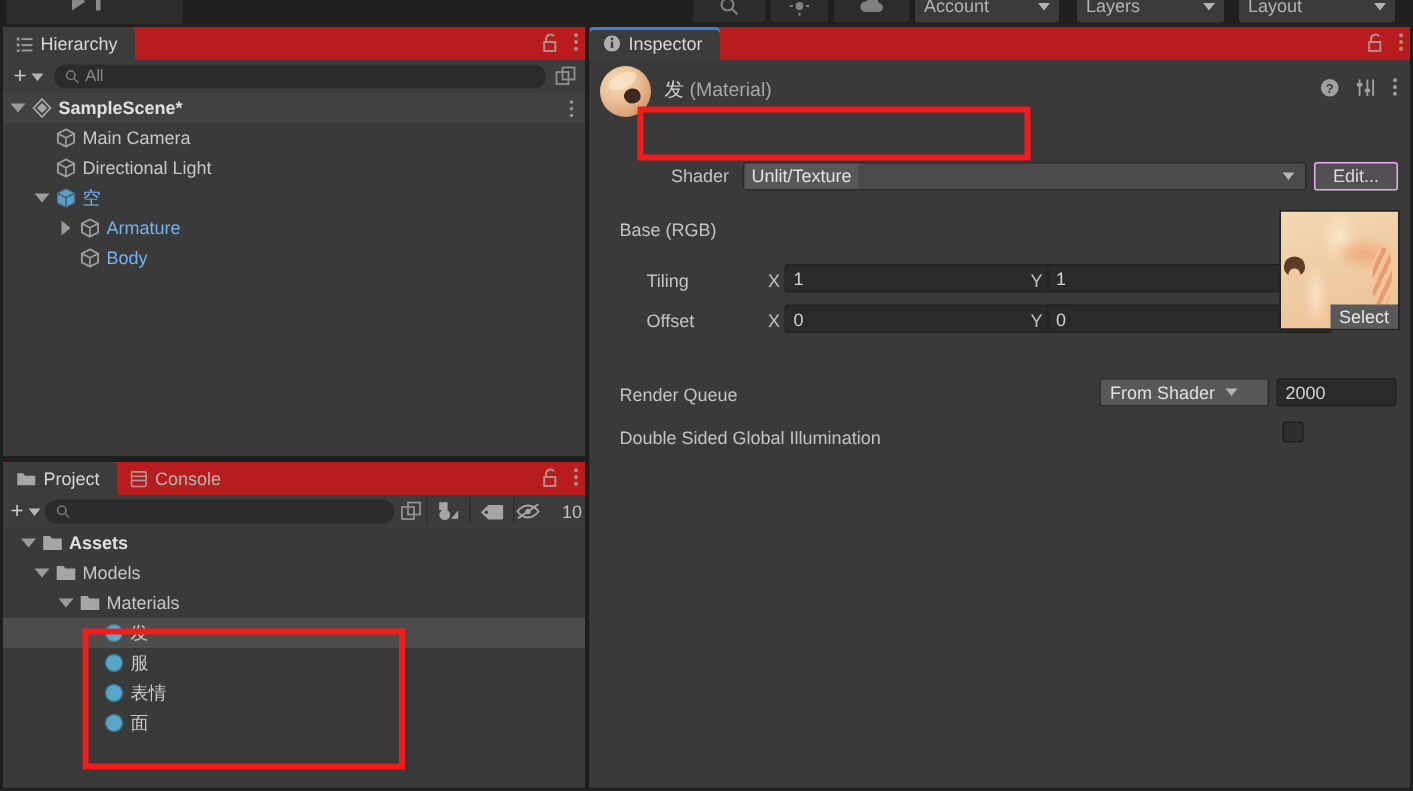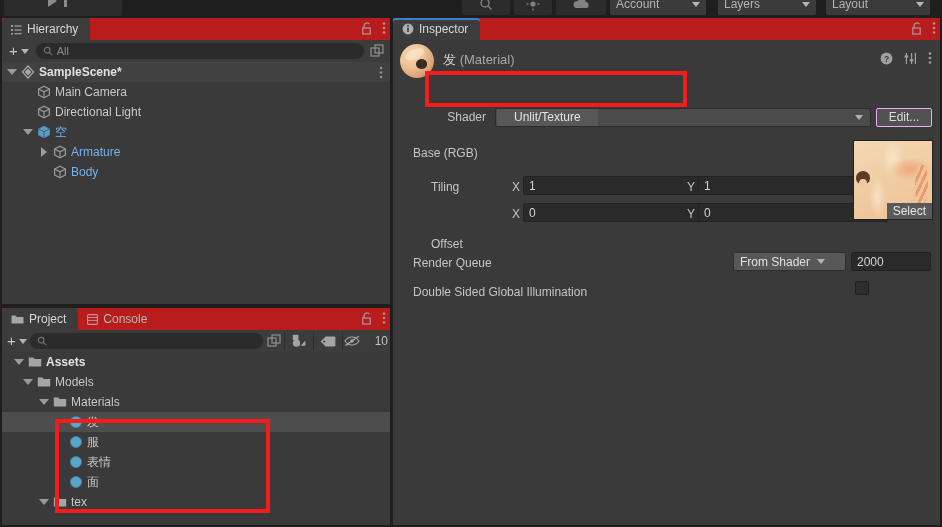--- a/index.html
+++ b/index.html
@@ -170,21 +170,21 @@
     display: flex; align-items: center;
   }
   .shader-label { width: 102px; text-align: right; padding-right: 9px; font-size: 12px; color: #c4c4c4; }
   .shader-field {
     flex: 1; height: 19px; margin-right: 5px; background: #4b4b4b;
     border: 1px solid #2c2c2c; border-radius: 2px;
     display: flex; align-items: center; padding: 0 6px; position: relative;
   }
   .shader-field .val {
     background: #585858; height: 17px; display: flex; align-items: center;
-    padding: 0 17px; margin-left: -5px; color: #e2e2e2; font-size: 12px;
+    padding: 0 4px; margin-left: -5px; color: #e2e2e2; font-size: 12px;
   }
   .shader-field .caret { position: absolute; right: 7px; }
   .edit-btn {
     width: 56px; height: 19px; margin-right: 8px;
     background: #515151; border: 1px solid #f0abfc; border-radius: 2px;
     display: flex; align-items: center; justify-content: center;
     color: #dcdcdc; font-size: 12px;
   }
 
   .prop-label { position: absolute; font-size: 12px; color: #c4c4c4; }
@@ -626,31 +626,20 @@
           </span>
           <span class="ico" style="display: inline-flex; margin-left: 3px;">
             <svg width="14" height="14" viewBox="0 0 14 14">
               <circle cx="7" cy="7" r="5.6" fill="#62c4f0"></circle>
               <path d="M7 1.4a5.6 5.6 0 0 0 0 11.2A5.6 5.6 0 0 1 7 1.4z" fill="#2b4f63"></path>
               <circle cx="7" cy="7" r="5.6" fill="none" stroke="#3d8fb5" stroke-width="0.9"></circle>
             </svg>
           </span>
           <span class="lbl">面</span>
         </div>
-        <div class="row" style="padding-left: 36px;">
-          <span class="tri">
-            <i></i>
-          </span>
-          <span class="ico" style="display: inline-flex; margin-left: 3px;">
-            <svg width="14" height="14" viewBox="0 0 14 14">
-              <path d="M0.8 2.4h4.4L6.6 4h6.6v7.6H0.8z" fill="#c4c4c4"></path>
-            </svg>
-          </span>
-          <span class="lbl">tex</span>
-        </div>
       </div>
   </div>
 
   <div class="panel" id="inspector">
     <div class="panel-tabbar">
       <div class="tab active blue">
         <span class="ico">
           <svg width="12" height="12" viewBox="0 0 12 12">
               <circle cx="6" cy="6" r="5.4" fill="#d0d0d0"></circle>
               <rect x="5.2" y="4.8" width="1.6" height="4.2" fill="#3c3c3c"></rect>
@@ -737,21 +726,21 @@
       <div class="prop-label" style="left:38px; top:140px;">Tiling</div>
       <div class="axis" style="left:119px; top:140px;">X</div>
       <div class="num-field" style="left:130px; top:136px; width:190px;">
         <span>1</span>
       </div>
       <div class="axis" style="left:294px; top:140px;">Y</div>
       <div class="num-field" style="left:305px; top:136px; width:190px;">
         <span>1</span>
       </div>
 
-      <div class="prop-label" style="left:38px; top:167px;margin-top:30px;">Offset</div>
+      <div class="prop-label" style="left:38px; top:167px;">Offset</div>
       <div class="axis" style="left:119px; top:167px;">X</div>
       <div class="num-field" style="left:130px; top:163px; width:190px;">
         <span>0</span>
       </div>
       <div class="axis" style="left:294px; top:167px;">Y</div>
       <div class="num-field" style="left:305px; top:163px; width:190px;">
         <span>0</span>
       </div>
 
       <div class="tex-slot" style="left:460px; top:100px;">

